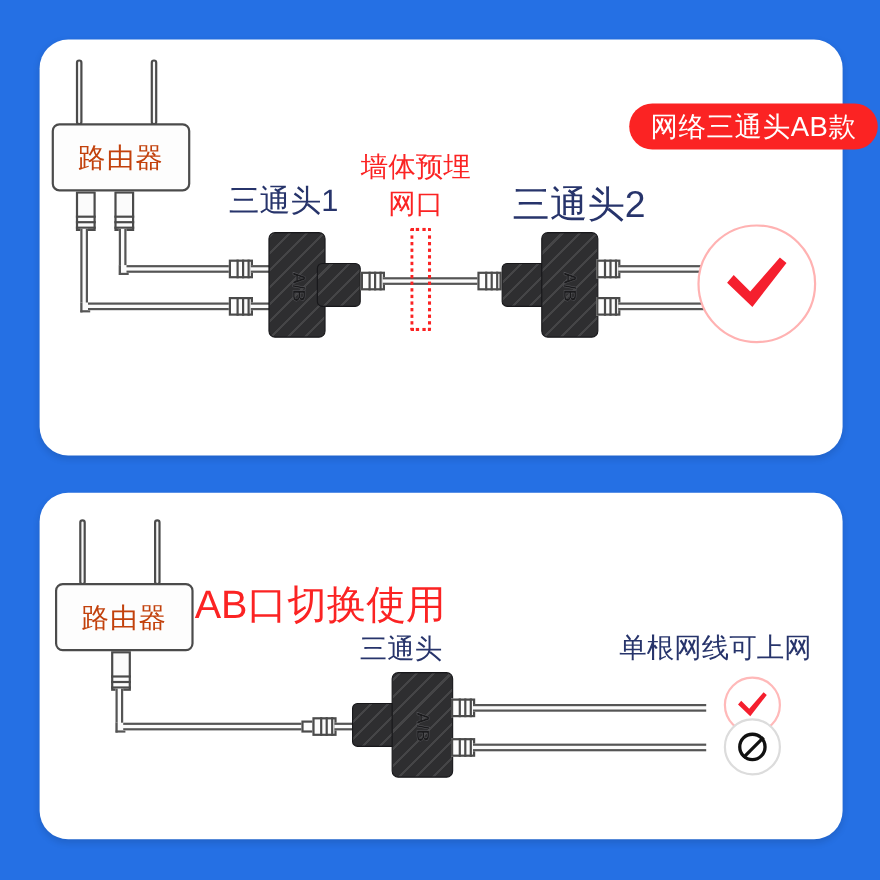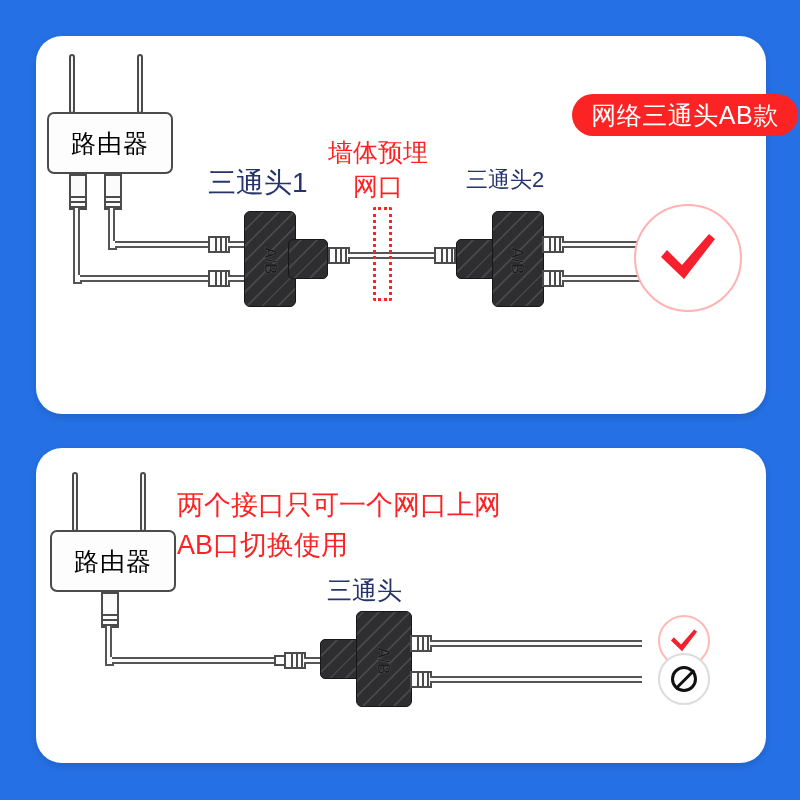--- a/index.html
+++ b/index.html
@@ -39,21 +39,21 @@
   #badge1{background:#fb2323;left:536px;top:58px;width:226px;height:42px;font-size:25px;}
 
   
   .router{position:absolute;}
   .router .body{
     position:absolute;left:0;top:58px;width:126px;height:62px;
     background:#fdfdfd;border:2.4px solid #4b4b4b;border-radius:7px;
     box-sizing:border-box;
     display:flex;align-items:center;justify-content:center;
   }
-  .router .body span{font-size:25px;color:#000000;letter-spacing:1px;}
+  .router .body span{font-size:25px;color:#c2410c;letter-spacing:1px;}
   .router .ant{
     position:absolute;top:0;width:6px;height:60px;
     background:#f7f7f7;border:2.2px solid #4b4b4b;border-radius:4px;
     box-sizing:border-box;
   }
   .router .ant.a1{left:22px;}
   .router .ant.a2{left:90px;}
 
   
   .stub{
@@ -193,21 +193,21 @@
     <div class="ferrule" style="left:398px;top:211px;">
       <b style="left:5px;"></b>
         <b style="left:10px;"></b>
         <b style="left:15px;"></b>
     </div>
 
     <div class="txt red" style="left:292px;top:104px;font-size:25px;">墙体预埋</div>
     <div class="txt red" style="left:317px;top:138px;font-size:25px;">网口</div>
     <div class="wallport" style="left:337px;top:171px;width:19px;height:94px;"></div>
 
-    <div class="txt navy" style="left:430px;top:133px;font-size:22px;">三通头2</div>
+    <div class="txt navy" style="left:430px;top:133px;font-size:34px;">三通头2</div>
 
     <div class="splitter" style="left:420px;top:175px;width:92px;height:96px;">
       <div class="blk" style="left:0px;top:28px;width:44px;height:40px;border-radius:5px;"></div>
       <div class="blk" style="left:36px;top:0px;width:52px;height:96px;border-radius:6px;"></div>
       <div class="lbl" style="left:48px;top:40px;width:26px;text-align:center;">A/B</div>
     </div>
 
     <div class="ferrule" style="left:506px;top:200px;">
       <b style="left:5px;"></b>
         <b style="left:10px;"></b>
@@ -225,22 +225,21 @@
     <div class="circ ok-big" style="left:598px;top:168px;width:108px;height:108px;">
       <svg width="62" height="52" viewBox="0 0 62 52">
         <path d="M4 25 L10 18 L25 33 L52 2 L58 7 L27 47 Z" fill="#f51f2e"></path>
       </svg>
     </div>
 
   </div>
 
   <div class="panel" id="panel2">
 
-    <div class="txt red" style="left:141px;top:44px;font-size:27px;">两个接口只可一个网口上网</div>
-    <div class="txt red" style="left:141px;top:84px;font-size:27px;">AB口切换使用</div>
+    <div class="txt red" style="left:141px;top:84px;font-size:36px;">AB口切换使用</div>
 
     <div class="router" style="left:14px;top:24px;width:126px;height:120px;">
       <div class="ant a1"></div>
       <div class="ant a2"></div>
       <div class="body">
         <span>路由器</span>
       </div>
     </div>
 
     <div class="stub" style="left:65px;top:144px;">
@@ -275,20 +274,21 @@
     </div>
     <div class="cable-h" style="left:394px;top:192px;width:212px;"></div>
 
     <div class="ferrule" style="left:374px;top:223px;">
       <b style="left:5px;"></b>
         <b style="left:10px;"></b>
         <b style="left:15px;"></b>
     </div>
     <div class="cable-h" style="left:394px;top:228px;width:212px;"></div>
 
+    <div class="txt navy" style="left:527px;top:129px;font-size:25px;">单根网线可上网</div>
 
     <div class="circ ok-small" style="left:622px;top:167px;width:52px;height:52px;">
       <svg width="30" height="26" viewBox="0 0 62 52">
         <path d="M4 25 L10 18 L25 33 L52 2 L58 7 L27 47 Z" fill="#f51f2e"></path>
       </svg>
     </div>
 
     <div class="circ no-small" style="left:622px;top:205px;width:52px;height:52px;">
       <div class="ban"></div>
     </div>

